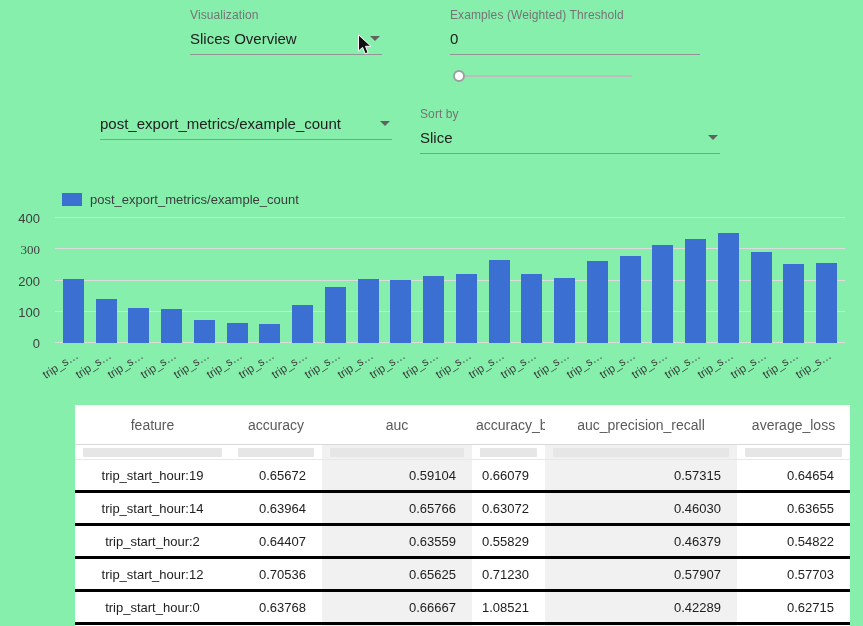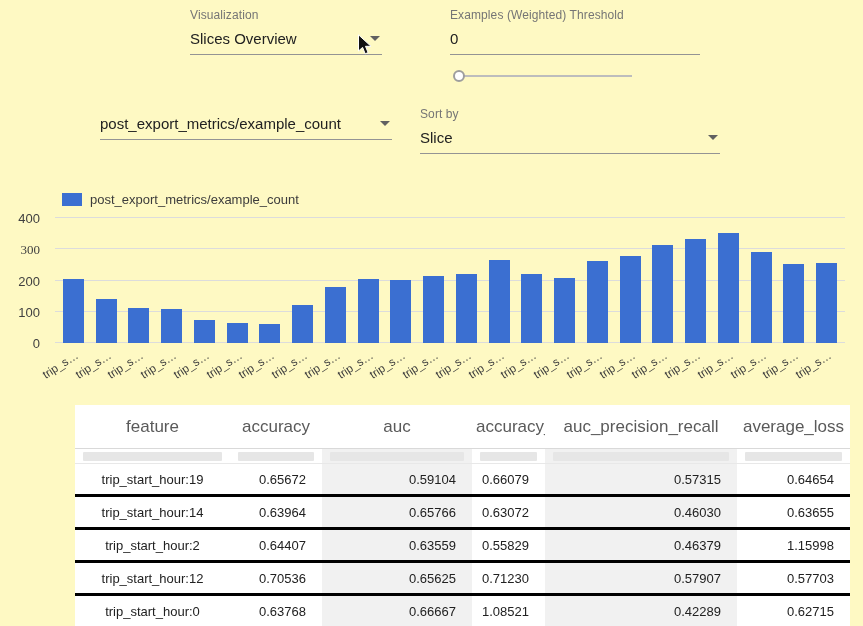--- a/index.html
+++ b/index.html
@@ -1,21 +1,21 @@
 <!DOCTYPE html>
 <html><head>
 <meta charset="utf-8">
 <style>
   * { margin:0; padding:0; box-sizing:border-box; }
   html,body { background:#fff; }
   body {
     width:863px; height:626px; overflow:hidden;
     font-family:"Liberation Sans", sans-serif;
   }
-  .app { position:relative; width:863px; height:626px; background:#fef9c3; overflow:hidden; }
+  .app { position:relative; width:863px; height:626px; background:#86efac; overflow:hidden; }
 
   
   .ctrl-label { font-size:12px; color:#757575; letter-spacing:.1px; }
   .dropdown {
     display:flex; align-items:center; justify-content:space-between;
     border-bottom:1px solid #949494; padding:8px 2px 7px 0;
     font-size:15px; color:#212121; cursor:pointer;
   }
   .tri {
     width:0; height:0;
@@ -57,21 +57,21 @@
     position:absolute; top:calc(100% + 6px); right:50%;
     transform:rotate(-33deg); transform-origin:100% 0;
     font-size:11.5px; color:#3c3c3c; white-space:nowrap;
   }
 
   
   .table { position:absolute; left:75px; top:405px; width:775px; background:#fff; }
   .trow { display:grid; grid-template-columns:155px 92px 150px 73px 192px 113px; }
   .thead { border-bottom:1px solid #d9d9d9; }
   .hcell {
-    font-size:17px; color:#5a5a5a; text-align:center;
+    font-size:14px; color:#5a5a5a; text-align:center;
     padding:12px 4px 11px; cursor:pointer; overflow:hidden; white-space:nowrap;
   }
   .fcell { padding:3px 8px 2px; border-bottom:1px solid #e8e8e8; }
   .filter-box { height:9px; background:#e6e6e6; border-radius:1px; }
   .dcell {
     font-size:13px; color:#212121; text-align:right;
     padding:8px 16px 7px 4px; border-bottom:3px solid #000000; white-space:nowrap;
   }
   .dcell.feat { text-align:center; padding:8px 4px 7px; }
   .colshade { background:#f1f1f1; }
@@ -285,21 +285,21 @@
         <div class="dcell">0.63072</div>
         <div class="dcell colshade">0.46030</div>
         <div class="dcell">0.63655</div>
       </div>
       <div class="trow data-row">
         <div class="dcell feat">trip_start_hour:2</div>
         <div class="dcell">0.64407</div>
         <div class="dcell colshade">0.63559</div>
         <div class="dcell">0.55829</div>
         <div class="dcell colshade">0.46379</div>
-        <div class="dcell">1.15998</div>
+        <div class="dcell">0.54822</div>
       </div>
       <div class="trow data-row">
         <div class="dcell feat">trip_start_hour:12</div>
         <div class="dcell">0.70536</div>
         <div class="dcell colshade">0.65625</div>
         <div class="dcell">0.71230</div>
         <div class="dcell colshade">0.57907</div>
         <div class="dcell">0.57703</div>
       </div>
       <div class="trow data-row">

